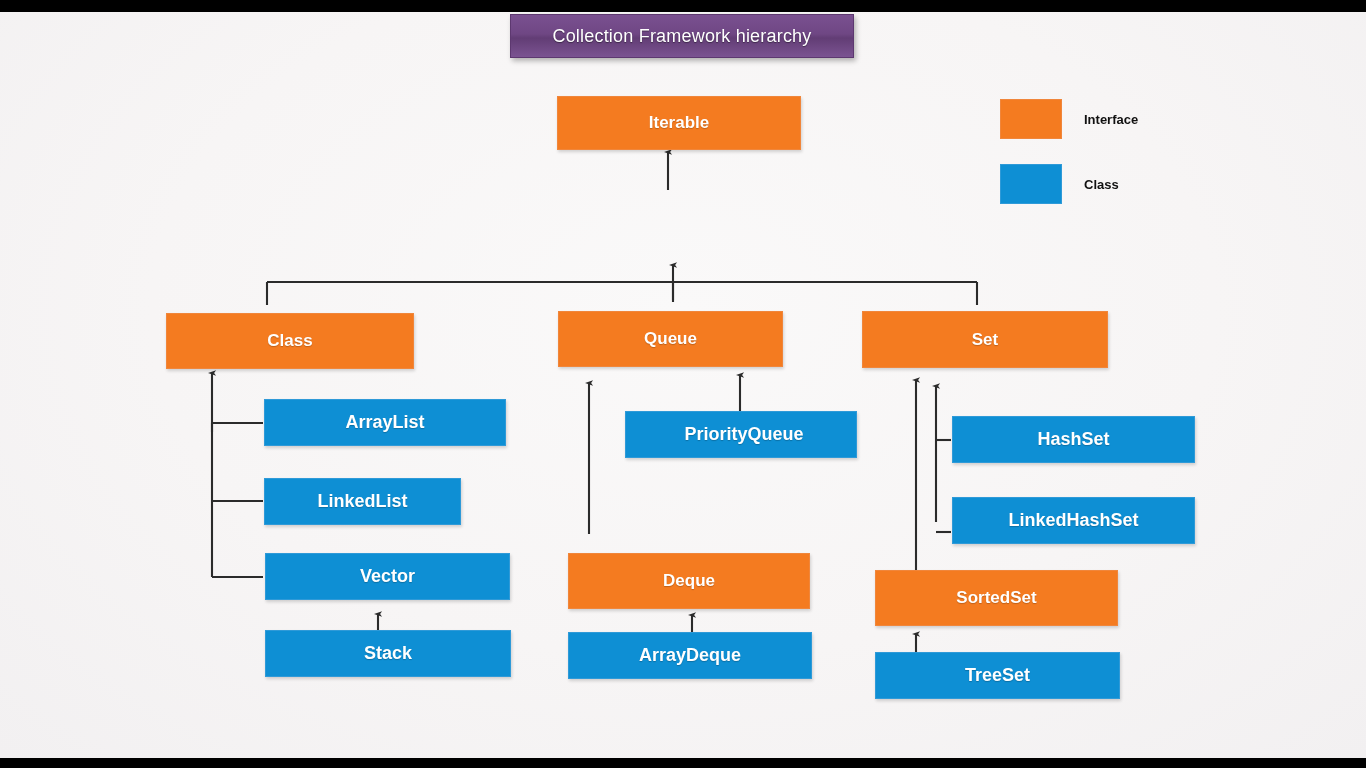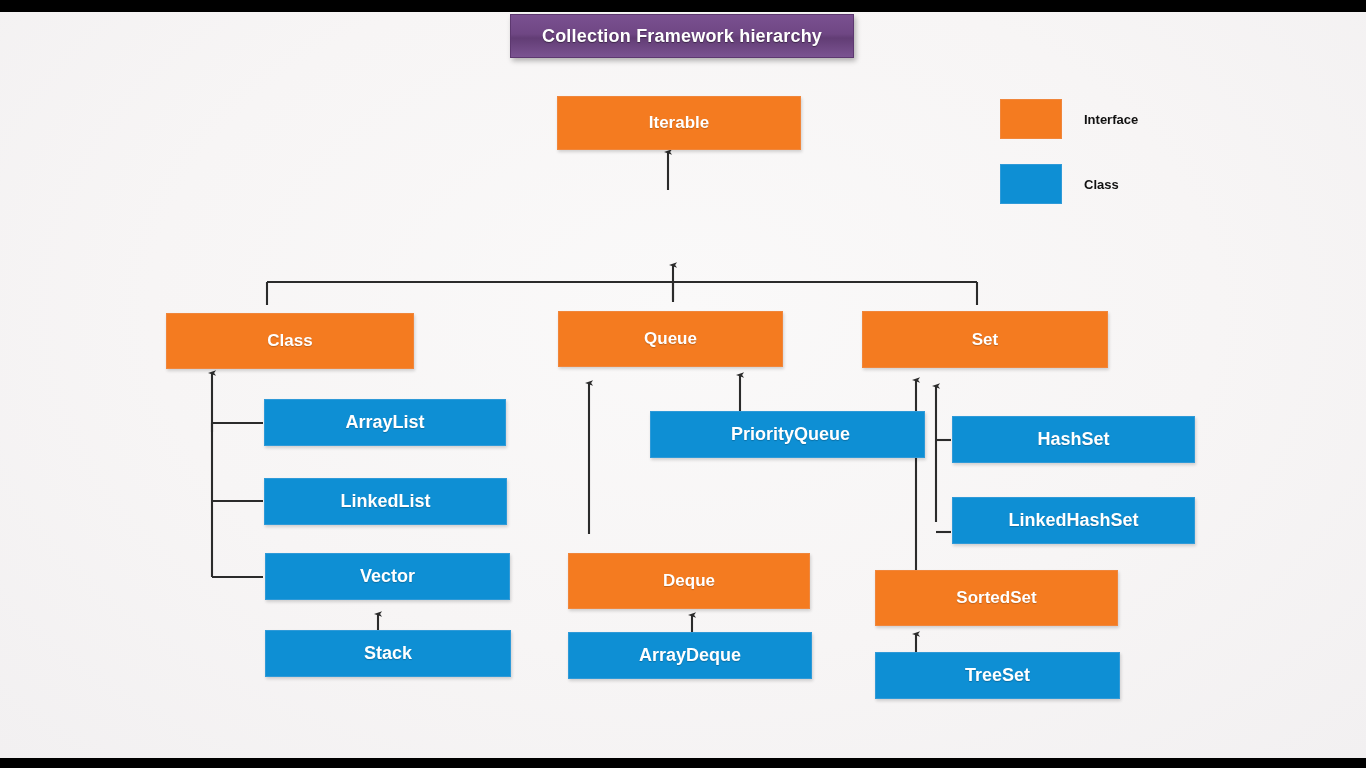--- a/index.html
+++ b/index.html
@@ -63,21 +63,21 @@
     border: 1px solid #5d3870;
     box-shadow: 2px 3px 5px rgba(0,0,0,0.28);
     display: flex;
     align-items: center;
     justify-content: center;
     z-index: 20;
   }
   #title-banner .title-text {
     color: #ffffff;
     font-size: 18px;
-    font-weight: bold;
+    font-weight: normal;
     letter-spacing: 0.2px;
     text-shadow: 0 1px 1px rgba(0,0,0,0.4);
   }
 
   
   .node {
     position: absolute;
     display: flex;
     align-items: center;
     justify-content: center;
@@ -203,33 +203,33 @@
     </div>
 
     <div class="node interface" style="left:862px; top:291px; width:246px; height:57px;">
       <span class="node-label">Set</span>
     </div>
 
     <div class="node klass" style="left:264px; top:387px; width:242px; height:47px;">
       <span class="node-label">ArrayList</span>
     </div>
 
-    <div class="node klass" style="left:264px; top:466px; width:243px; height:47px;">
+    <div class="node klass" style="left:264px; top:466px; width:197px; height:47px;">
       <span class="node-label">LinkedList</span>
     </div>
 
     <div class="node klass" style="left:265px; top:541px; width:245px; height:47px;">
       <span class="node-label">Vector</span>
     </div>
 
     <div class="node klass" style="left:265px; top:618px; width:246px; height:47px;">
       <span class="node-label">Stack</span>
     </div>
 
-    <div class="node klass" style="left:650px; top:399px; width:275px; height:47px;padding-left:6px;">
+    <div class="node klass" style="left:625px; top:399px; width:232px; height:47px;padding-left:6px;">
       <span class="node-label">PriorityQueue</span>
     </div>
 
     <div class="node interface" style="left:568px; top:533px; width:242px; height:56px;">
       <span class="node-label">Deque</span>
     </div>
 
     <div class="node klass" style="left:568px; top:620px; width:244px; height:47px;">
       <span class="node-label">ArrayDeque</span>
     </div>

